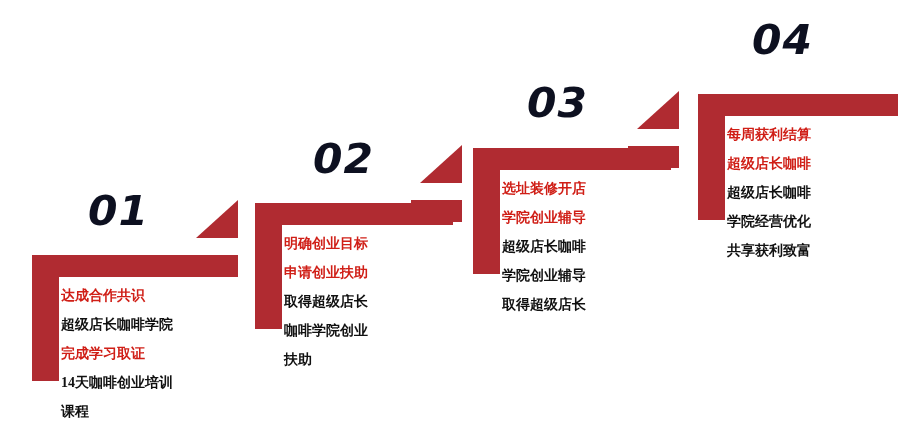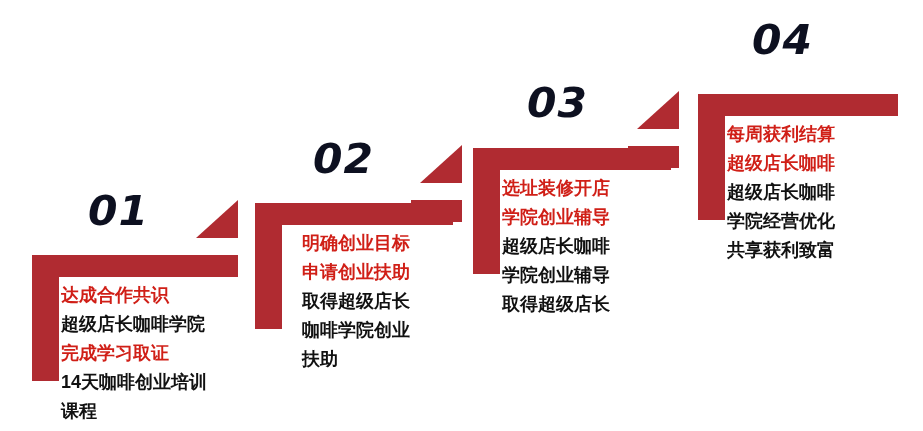--- a/index.html
+++ b/index.html
@@ -63,23 +63,23 @@
   }
   
   .connector-bar {
     position: absolute;
     background: #b02b31;
   }
 
   
   .step-text {
     position: absolute;
-    font-family: Liberation Sans, sans-serif;
+    font-family: Liberation Serif, serif;
     font-weight: bold;
-    font-size: 18px;
+    font-size: 14px;
     line-height: 29px;
     white-space: nowrap;
     color: #111111;
   }
   .step-text .line { display: block; }
   .step-text .line.hl { color: #d01f17; }
 </style>
 </head>
 <body>
 
@@ -102,21 +102,21 @@
 
   <div class="step">
     <div class="step-number" style="left:313px; top:139px;">02</div>
 
     <div class="arrow-tri" style="left:196px; top:200px; width:42px; height:38px;"></div>
     <div class="connector-bar" style="left:187px; top:255px; width:51px; height:22px;"></div>
 
     <div class="bracket-top" style="left:255px; top:203px; width:198px; height:22px;"></div>
     <div class="bracket-left" style="left:255px; top:203px; width:27px; height:126px;"></div>
 
-    <div class="step-text" style="left:284px; top:229px;margin-left:18px;">
+    <div class="step-text" style="left:284px; top:229px;">
       <span class="line hl">明确创业目标</span>
       <span class="line hl">申请创业扶助</span>
       <span class="line">取得超级店长</span>
       <span class="line">咖啡学院创业</span>
       <span class="line">扶助</span>
     </div>
   </div>
 
   <div class="step">
     <div class="step-number" style="left:527px; top:83px;">03</div>

